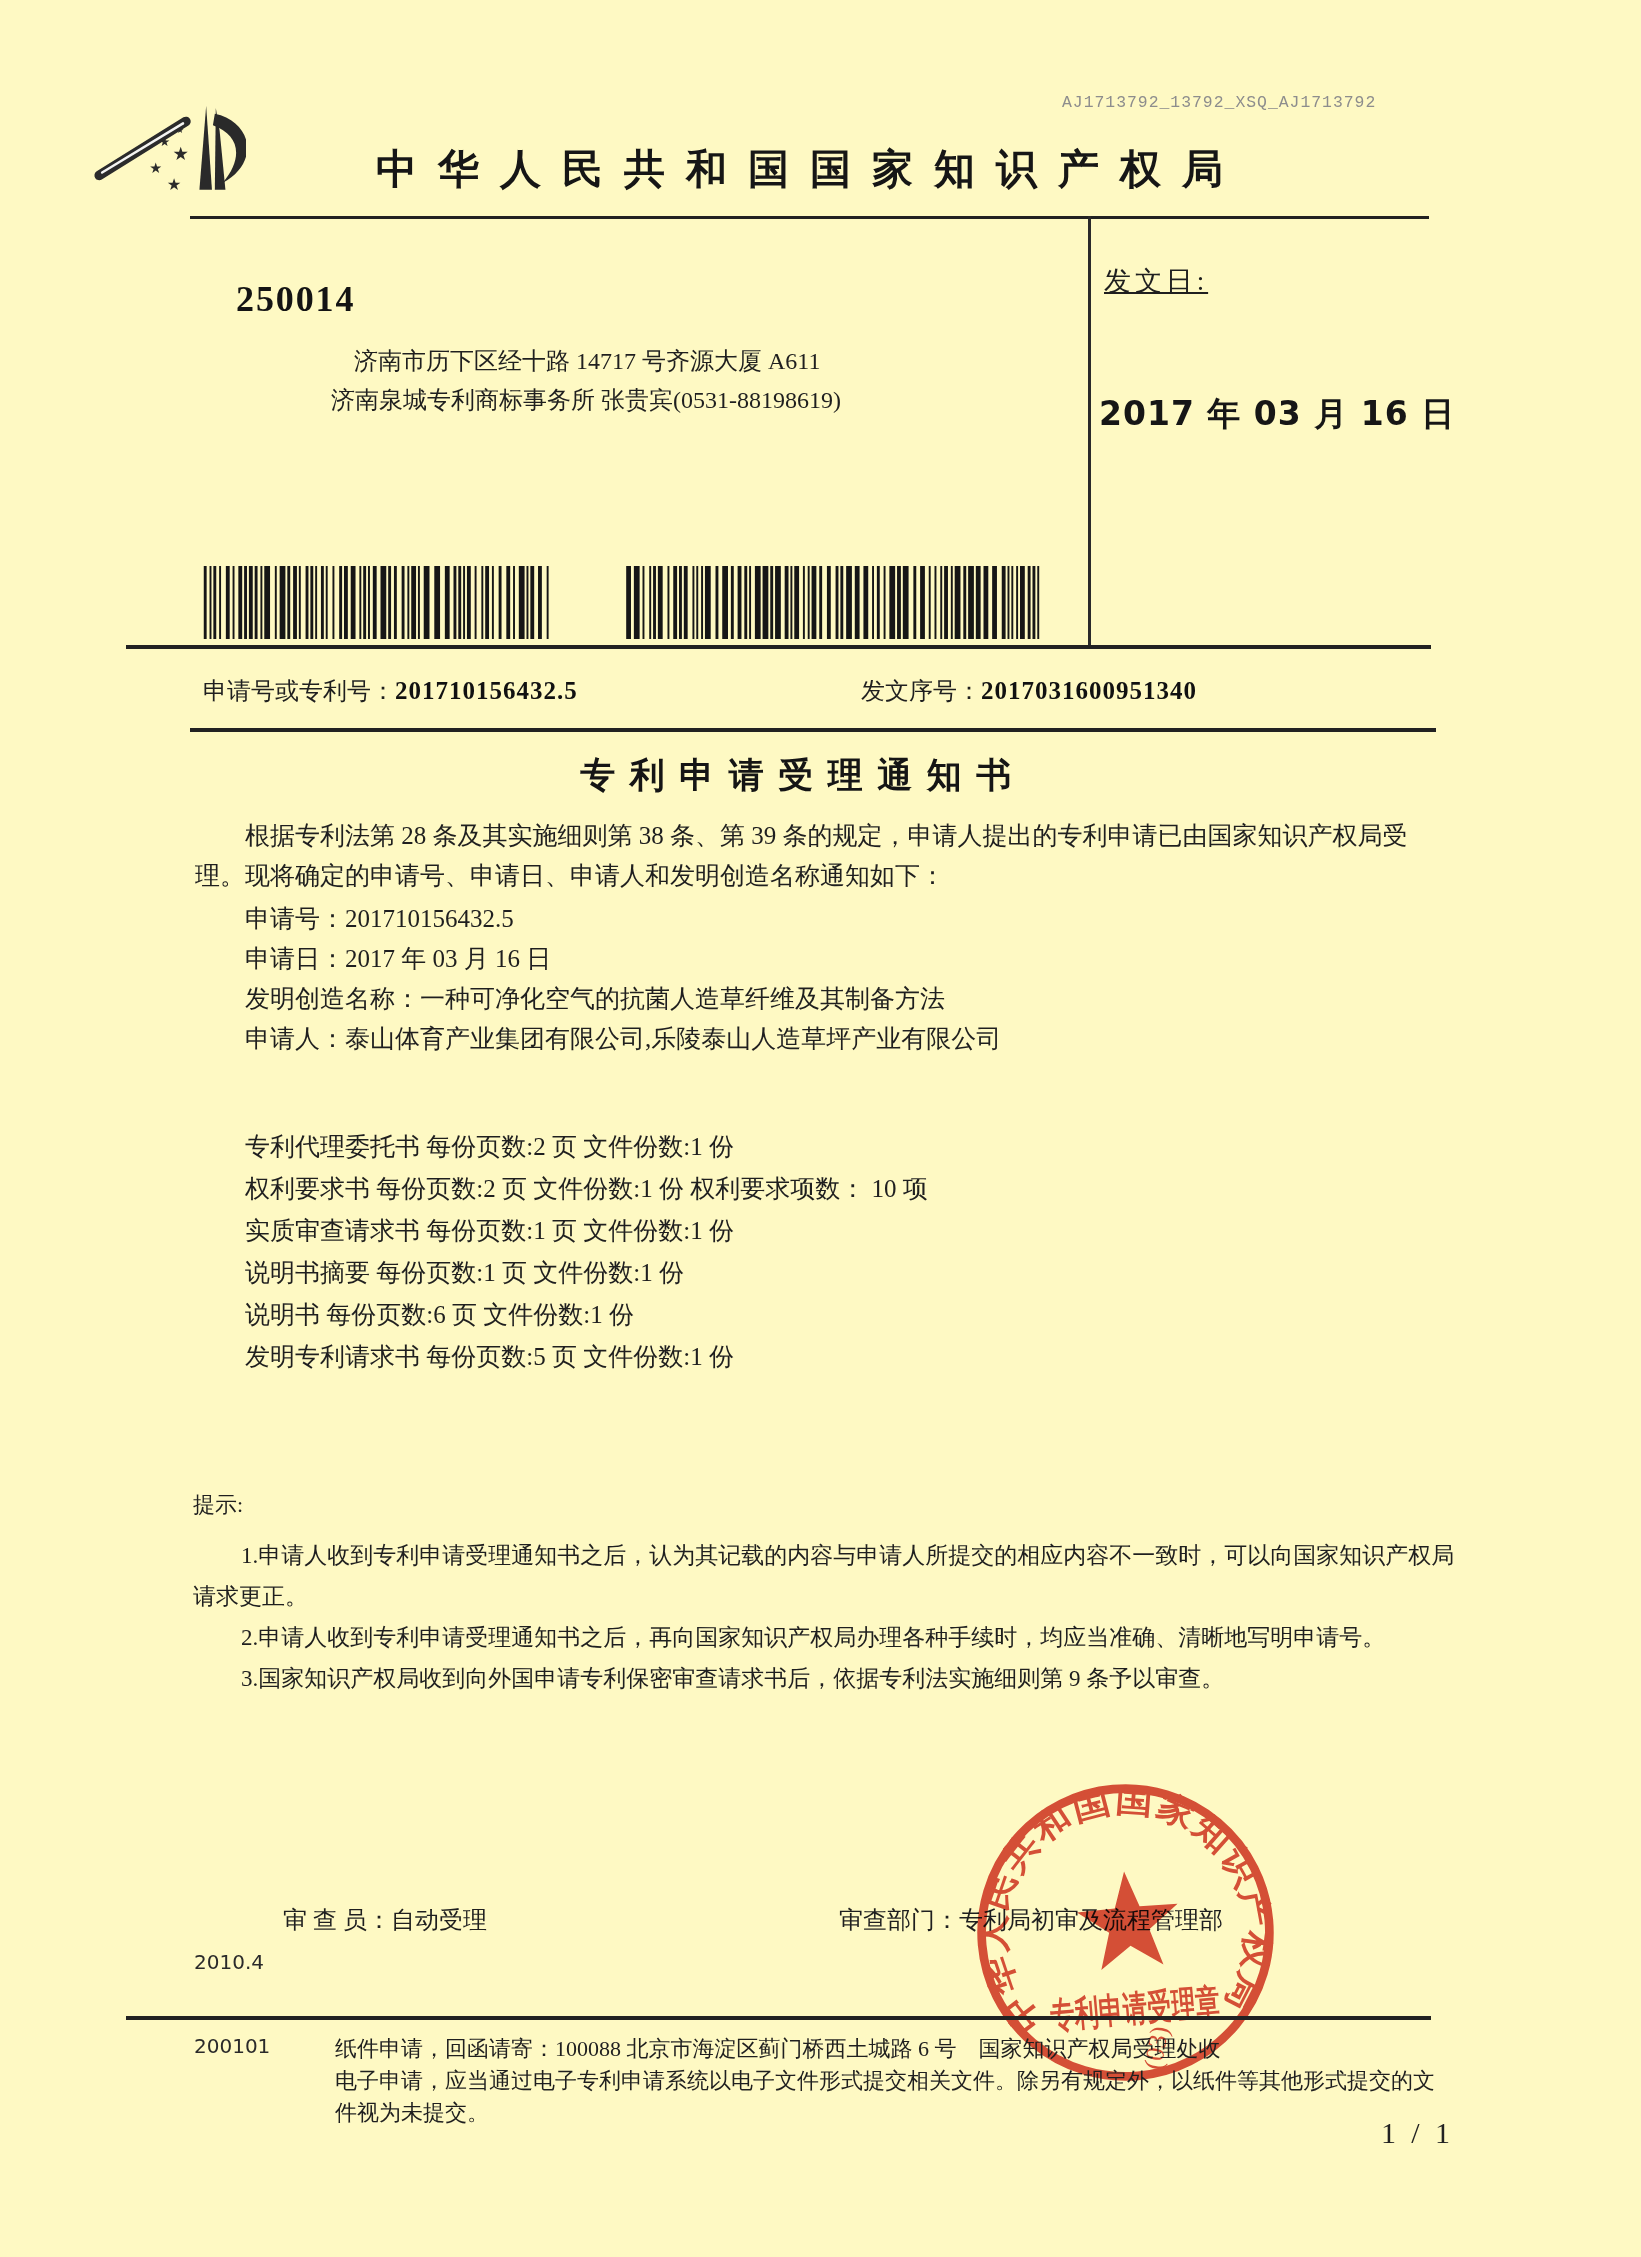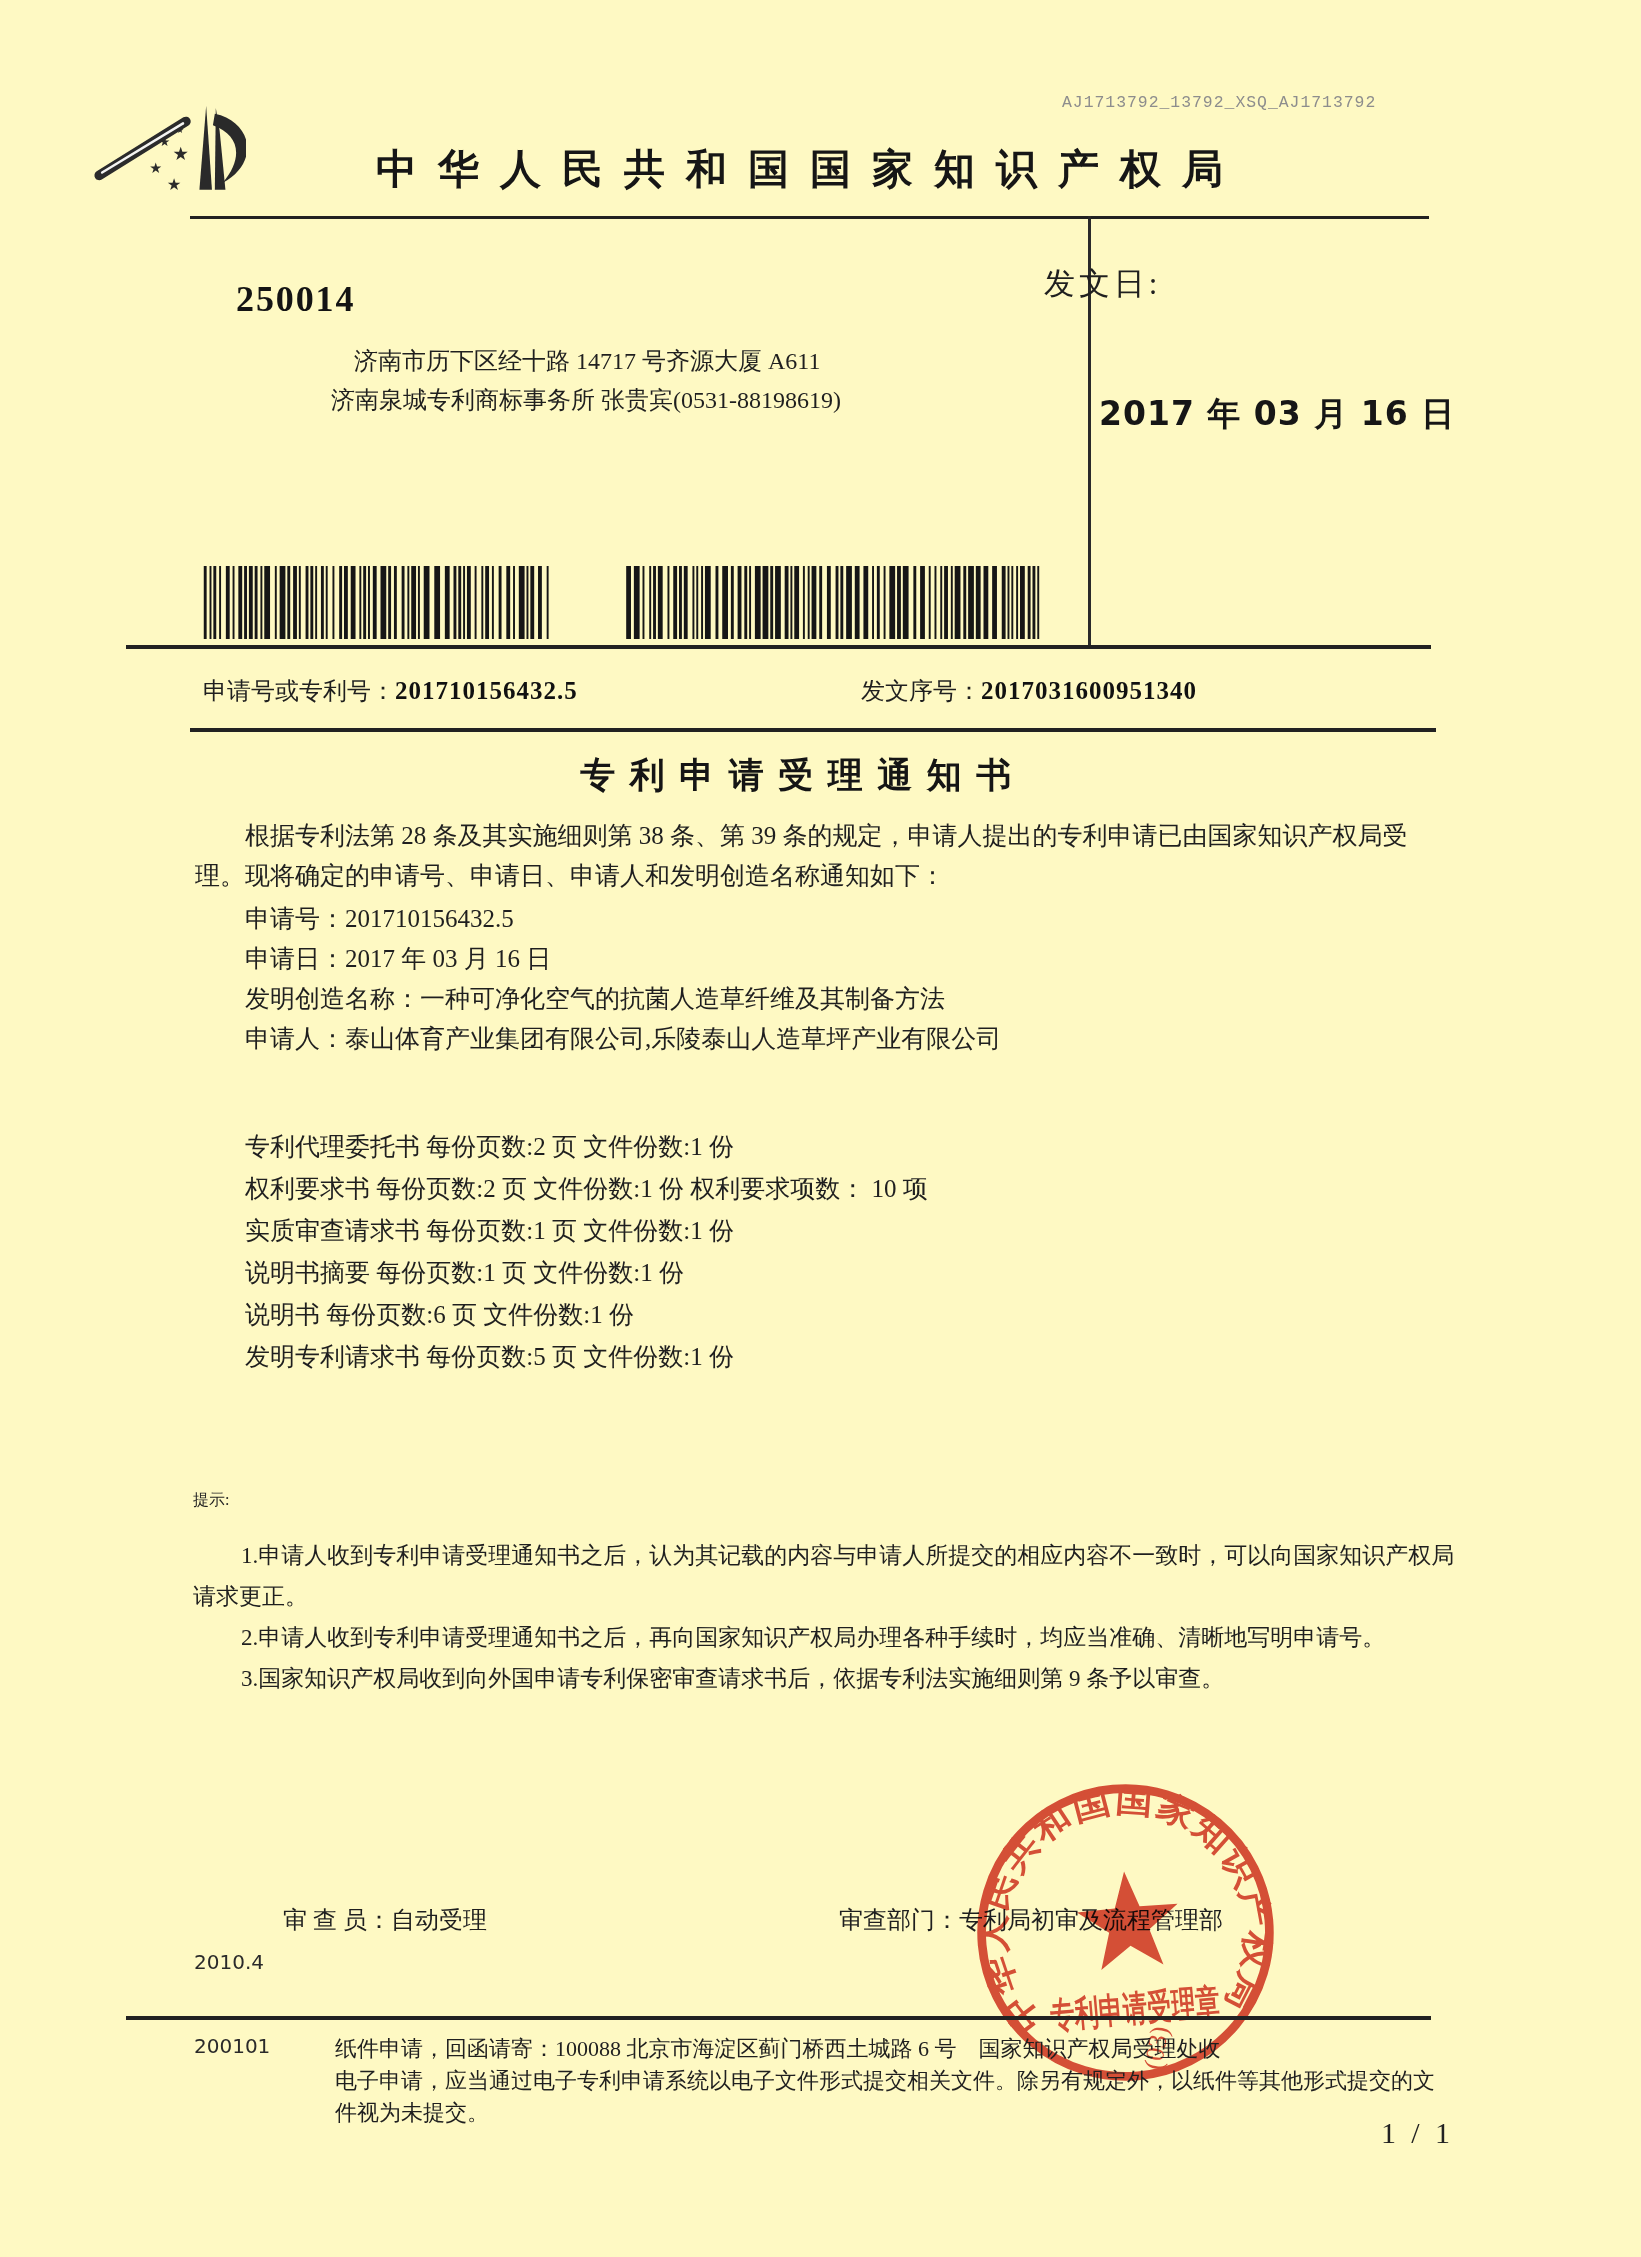--- a/index.html
+++ b/index.html
@@ -12,40 +12,40 @@
   .ref-code{left:1062px;top:93px;font-family:"Liberation Mono","DejaVu Sans Mono",monospace;
     font-size:16.4px;color:#8d8d8d;letter-spacing:1px;}
   .office-name{left:0;top:142px;width:1641px;text-align:center;font-size:41px;font-weight:bold;
     letter-spacing:21px;transform:translateX(-10.6px);white-space:nowrap;color:#161616;}
   .rule{background:#222;}
   .rule-top{left:190px;top:216px;width:1239px;height:2.9px;}
   .vdiv{left:1088px;top:216px;width:2.9px;height:431px;background:#2a2a2a;}
   .postal{left:236px;top:278px;font-size:36px;font-weight:bold;letter-spacing:1.9px;color:#141414;}
   .addr1{left:354px;top:345px;font-size:24px;}
   .addr2{left:331px;top:384px;font-size:24px;}
-  .disp-label{left:1044px;top:263px;font-size:31px;letter-spacing:3.9px;}
+  .disp-label{left:1104px;top:263px;font-size:27px;letter-spacing:3.9px;text-decoration:underline;}
   .disp-date{left:1099px;top:392px;font-size:33px;font-weight:700;
     font-family:"DejaVu Sans","Liberation Sans",sans-serif;letter-spacing:1px;color:#161616;}
   .barcode{top:566px;height:73px;}
   .barcode-1{left:203px;width:355px;}
   .barcode-2{left:625px;width:425px;}
   .rule-mid{left:126px;top:645px;width:1305px;height:3.9px;}
   .num-row{top:675px;font-size:24px;white-space:nowrap;}
   .num-app{left:203px;}
   .num-serial{left:861px;}
   .num-row b{font-size:25px;letter-spacing:1px;color:#111;}
   .rule-3{left:190px;top:728px;width:1246px;height:3.9px;}
   .notice-title{left:0;top:752px;width:1641px;text-align:center;font-size:35px;font-weight:bold;
     letter-spacing:14.5px;transform:translateX(-17.4px);white-space:nowrap;color:#151515;}
   .body-text{font-size:25px;line-height:40px;}
   .intro{left:195px;top:816px;width:1257px;text-indent:50px;margin:0;}
   .fields{left:245px;top:899px;width:1207px;}
   .confirm-line{left:245px;top:1085px;}
   .docs{left:245px;top:1126px;width:1207px;line-height:42px;}
-  .tips-label{left:193px;top:1490px;font-size:16px;}
+  .tips-label{left:193px;top:1490px;font-size:22px;}
   .tips{left:193px;top:1535px;width:1267px;font-size:23px;line-height:41px;}
   .tip{text-indent:48px;}
   .sig-row{top:1904px;font-size:24px;white-space:nowrap;}
   .sig-examiner{left:283px;}
   .sig-dept{left:839px;}
   .seal{left:971px;top:1778px;width:309px;height:309px;transform:rotate(-5deg);
     opacity:.88;mix-blend-mode:multiply;}
   .rule-bottom{left:126px;top:2016px;width:1305px;height:3.9px;}
   .form-code{left:194px;font-size:20px;font-family:"DejaVu Sans","Liberation Sans",sans-serif;color:#2a2a2a;}
   .form-code-1{top:2034px;}

